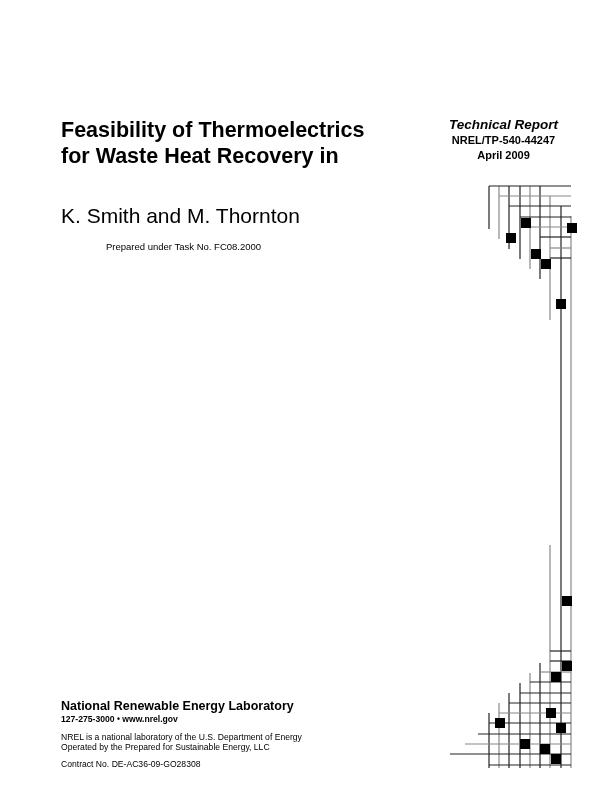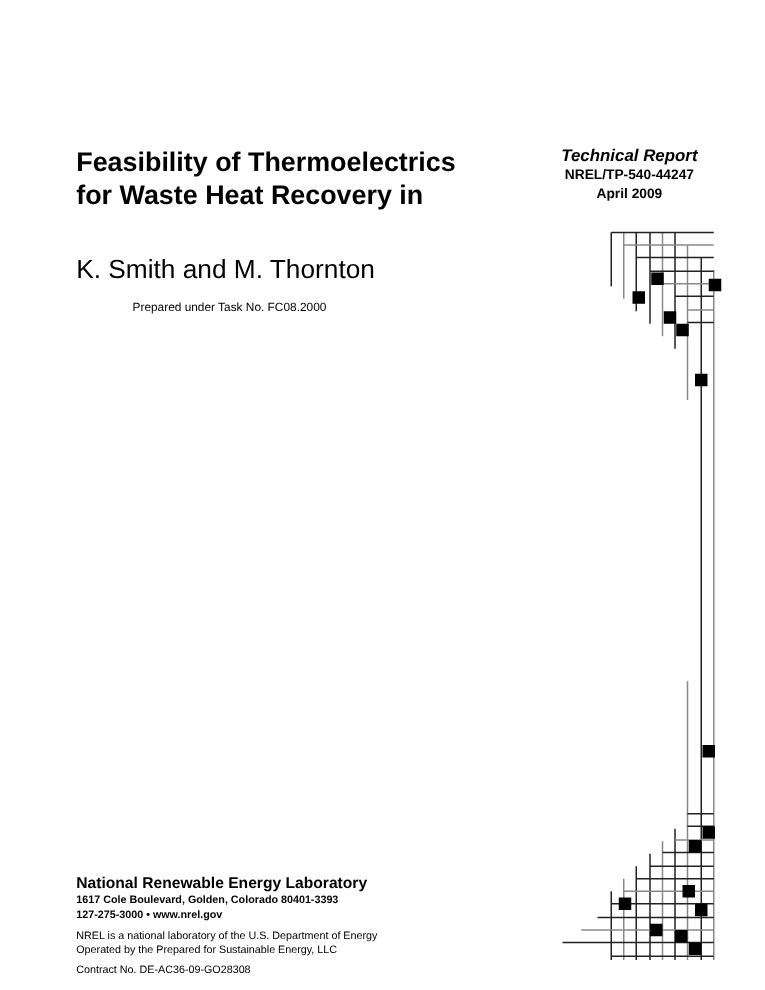--- a/index.html
+++ b/index.html
@@ -36,21 +36,20 @@
 <div class="abs task">Prepared under Task No. FC08.2000</div>
 
 <div class="abs report-block">
   <div class="report-type">Technical Report</div>
   <div class="report-num">NREL/TP-540-44247</div>
   <div class="report-date">April 2009</div>
 </div>
 
 <div class="abs lab">
   <div class="lab-name">National Renewable Energy Laboratory</div>
-  <div class="lab-addr">1617 Cole Boulevard, Golden, Colorado 80401-3393</div>
   <div class="lab-contact">127-275-3000 • www.nrel.gov</div>
   <div class="lab-desc">
     <div>NREL is a national laboratory of the U.S. Department of Energy</div>
     <div>Operated by the Prepared for Sustainable Energy, LLC</div>
   </div>
   <div class="contract">Contract No. DE-AC36-09-GO28308</div>
 </div>
 
 <svg class="abs deco" viewBox="0 0 612 792" xmlns="http://www.w3.org/2000/svg">
   <g stroke-width="1.2" fill="none">

